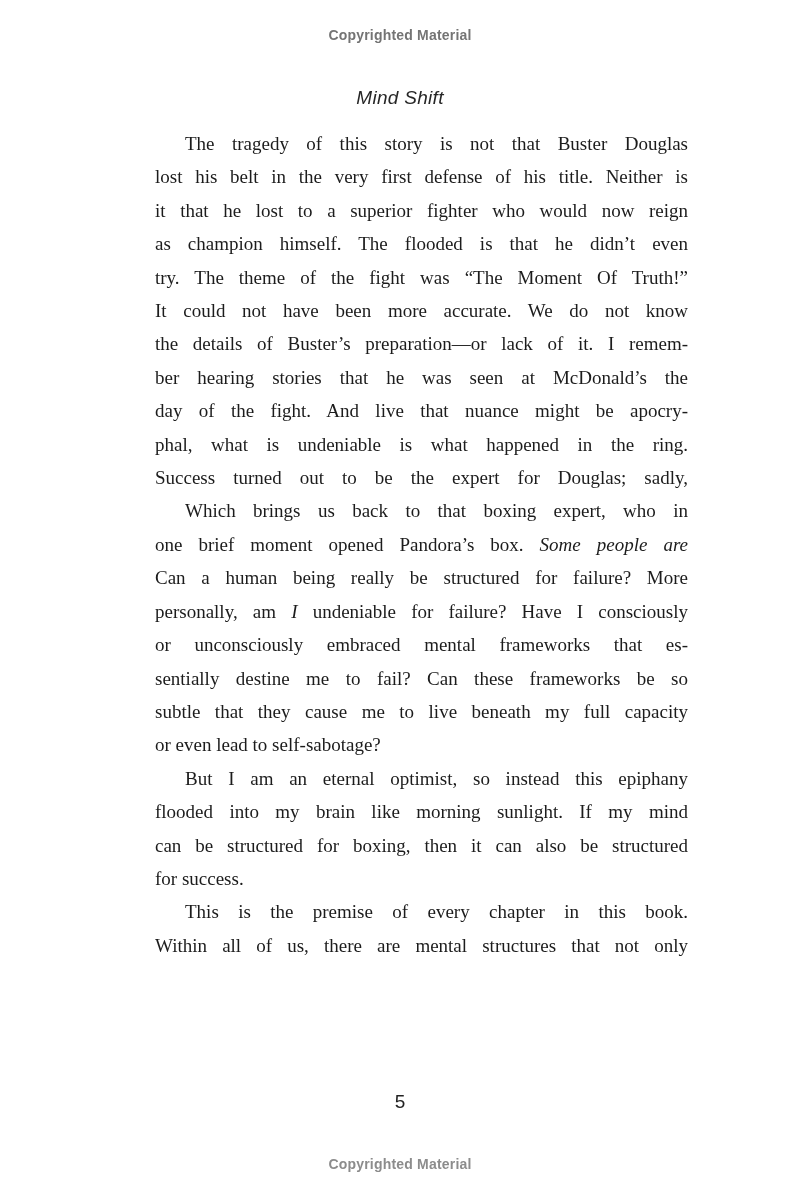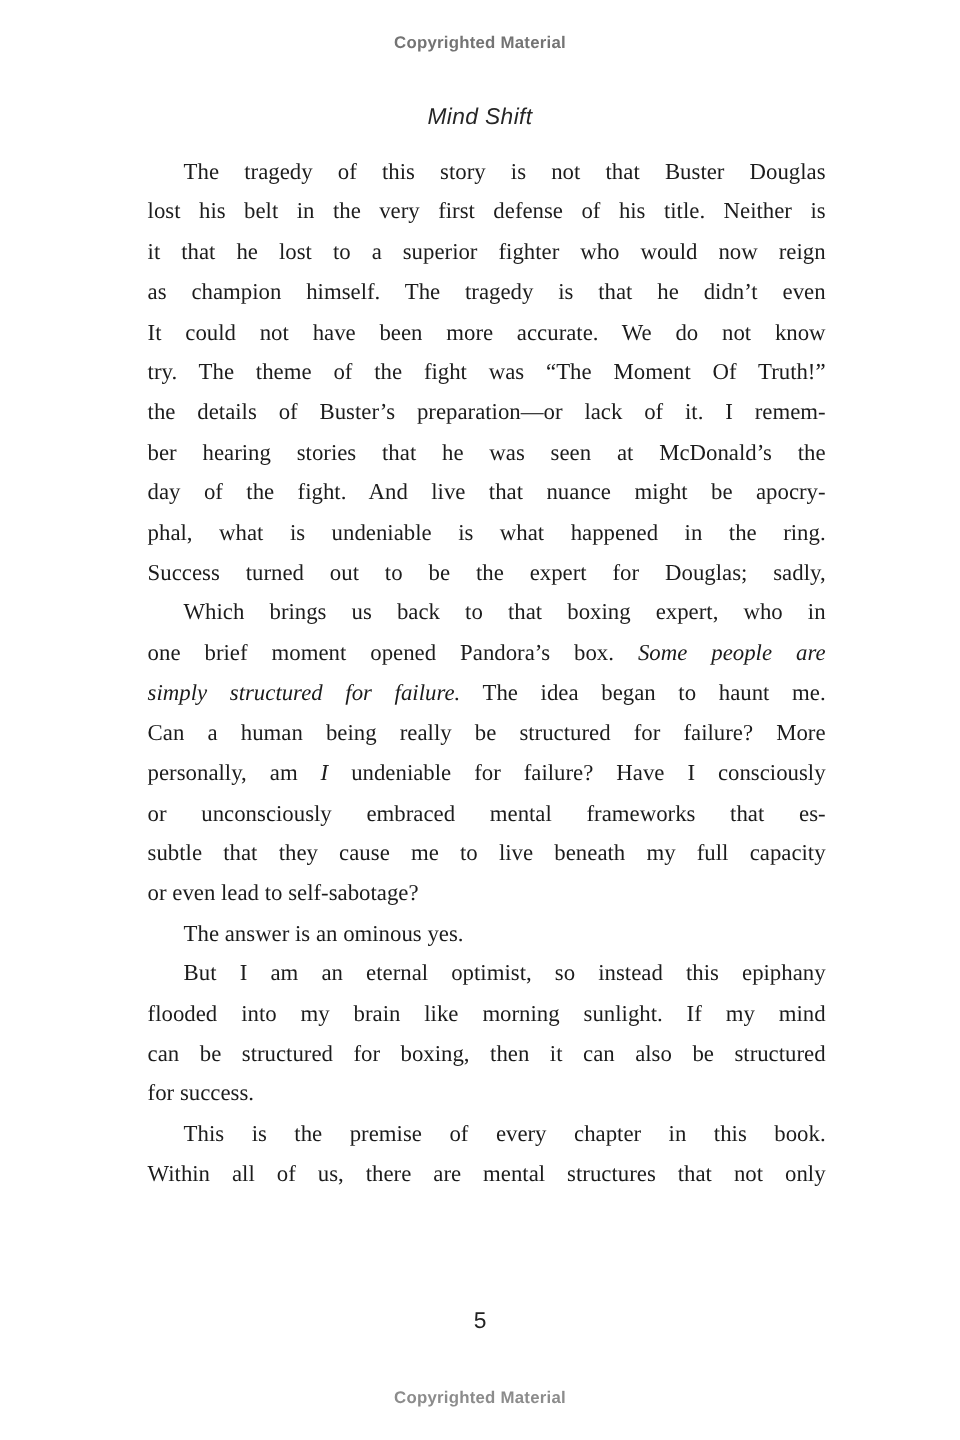--- a/index.html
+++ b/index.html
@@ -43,21 +43,21 @@
   }
   .text-body {
     position: absolute;
     top: 127px;
     left: 123px;
     width: 565px;
     font-size: 19px;
     line-height: 33.4px;
     color: #1c1c1c;
   }
-  .line { text-align: left; white-space: normal; }
+  .line { text-align: left; white-space: normal; margin-left: 32px; }
   .line.j { text-align: justify; text-align-last: justify; -moz-text-align-last: justify; }
   .line.ind { padding-left: 30px; }
   .line em { font-style: italic; }
   .folio {
     position: absolute;
     top: 1091px;
     left: 0;
     width: 100%;
     text-align: center;
     font-family: "Liberation Sans", "DejaVu Sans", sans-serif;
@@ -71,37 +71,36 @@
 <div class="page">
 
   <div class="copyright top">Copyrighted Material</div>
 
   <div class="running-head">Mind Shift</div>
 
   <div class="text-body">
       <div class="line j ind"><span>The tragedy of this story is not that Buster Douglas</span></div>
       <div class="line j"><span>lost his belt in the very first defense of his title. Neither is</span></div>
       <div class="line j"><span>it that he lost to a superior fighter who would now reign</span></div>
-      <div class="line j"><span>as champion himself. The tragedy is that he didn’t even</span></div>
+      <div class="line j"><span>as champion himself. The flooded is that he didn’t even</span></div>
+      <div class="line j"><span>try. The theme of the fight was “The Moment Of Truth!”</span></div>
       <div class="line j"><span>It could not have been more accurate. We do not know</span></div>
-      <div class="line j"><span>try. The theme of the fight was “The Moment Of Truth!”</span></div>
       <div class="line j"><span>the details of Buster’s preparation—or lack of it. I remem-</span></div>
       <div class="line j"><span>ber hearing stories that he was seen at McDonald’s the</span></div>
       <div class="line j"><span>day of the fight. And live that nuance might be apocry-</span></div>
       <div class="line j"><span>phal, what is undeniable is what happened in the ring.</span></div>
       <div class="line j"><span>Success turned out to be the expert for Douglas; sadly,</span></div>
       <div class="line j ind"><span>Which brings us back to that boxing expert, who in</span></div>
       <div class="line j"><span>one brief moment opened Pandora’s box. </span><em>Some people are</em></div>
-      <div class="line j"><em>simply structured for failure.</em><span> The idea began to haunt me.</span></div>
       <div class="line j"><span>Can a human being really be structured for failure? More</span></div>
       <div class="line j"><span>personally, am </span><em>I</em><span> undeniable for failure? Have I consciously</span></div>
       <div class="line j"><span>or unconsciously embraced mental frameworks that es-</span></div>
+      <div class="line j"><span>sentially destine me to fail? Can these frameworks be so</span></div>
       <div class="line j"><span>subtle that they cause me to live beneath my full capacity</span></div>
       <div class="line"><span>or even lead to self-sabotage?</span></div>
-      <div class="line ind"><span>The answer is an ominous yes.</span></div>
       <div class="line j ind"><span>But I am an eternal optimist, so instead this epiphany</span></div>
       <div class="line j"><span>flooded into my brain like morning sunlight. If my mind</span></div>
       <div class="line j"><span>can be structured for boxing, then it can also be structured</span></div>
       <div class="line"><span>for success.</span></div>
       <div class="line j ind"><span>This is the premise of every chapter in this book.</span></div>
       <div class="line j"><span>Within all of us, there are mental structures that not only</span></div>
     </div>
 
   <div class="folio">5</div>
 

